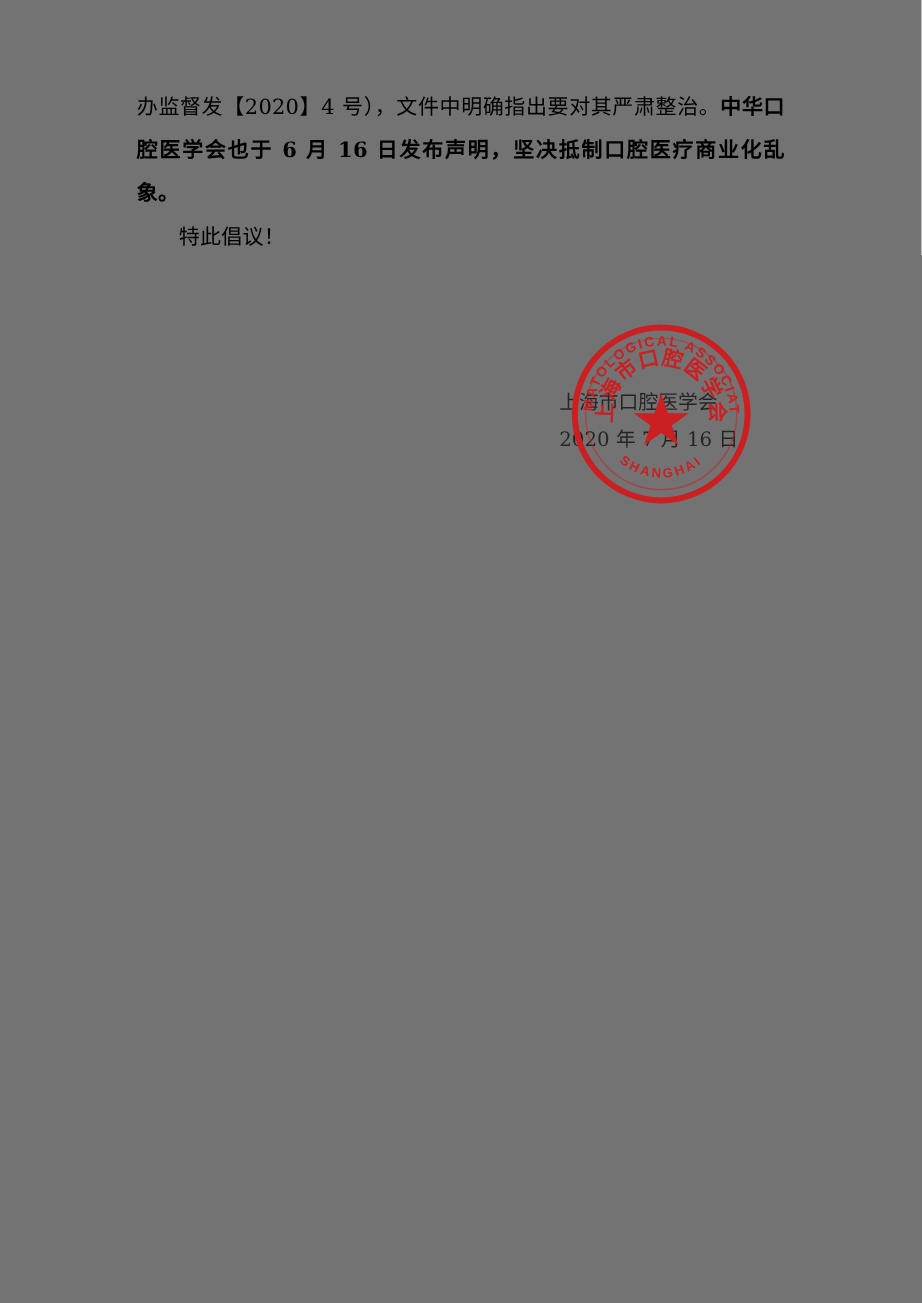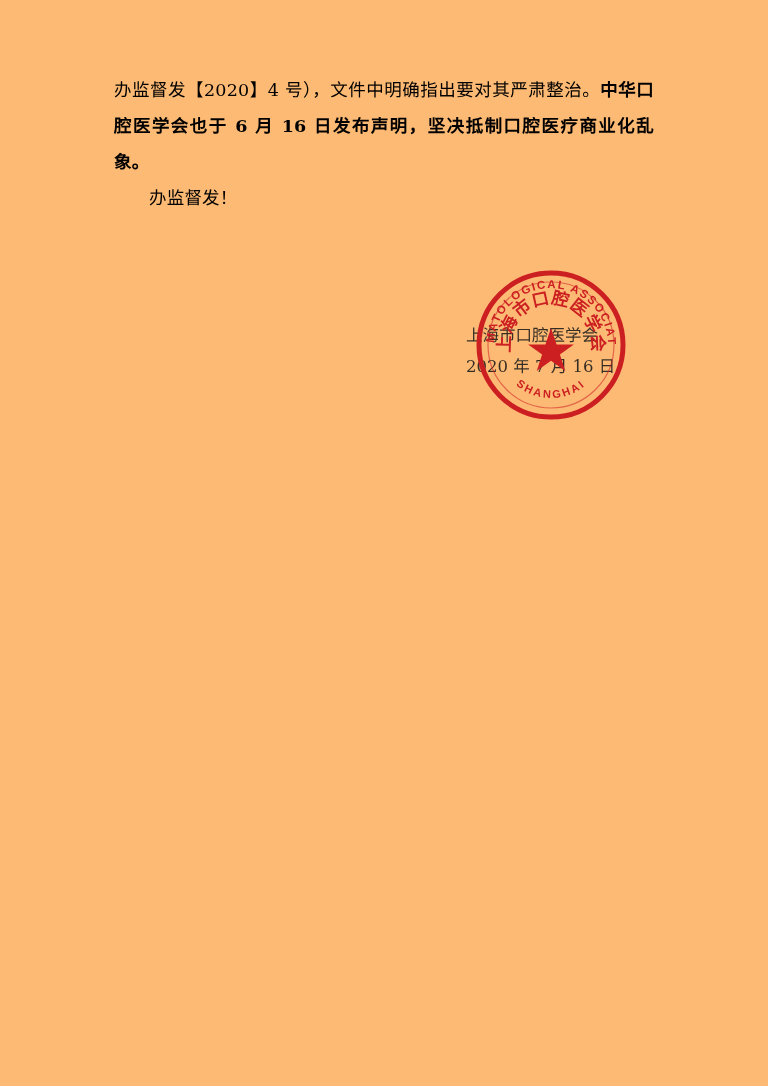--- a/index.html
+++ b/index.html
@@ -14,21 +14,21 @@
     font-family: "DejaVu Serif", "Liberation Serif", serif;
     color: #000000;
     overflow: hidden;
   }
 
   .page {
     position: absolute;
     left: 0; top: 0;
     width: 768px;
     height: 1086px;
-    background: #fdba74;
+    background: #737373;
   }
 
   .body-text {
     position: absolute;
     left: 114px;
     top: 72px;
     width: 540px;
   }
 
   .para {
@@ -82,21 +82,21 @@
 <div class="page">
 
   <div class="body-text">
 
     <p class="para">
       <span>办监督发【2020】4 号），文件中明确指出要对其严肃整治。</span><span class="bold">中华口腔医学会也于 6 月 16 日发布声明，坚决抵制口腔医疗商业化乱象。</span>
     </p>
 
 
     <p class="para indent">
-      <span>办监督发！</span>
+      <span>特此倡议！</span>
     </p>
 
   </div>
 
   <div class="signature">
     <div>上海市口腔医学会</div>
     <div>2020 年 7 月 16 日</div>
   </div>
 
   <div class="seal">

